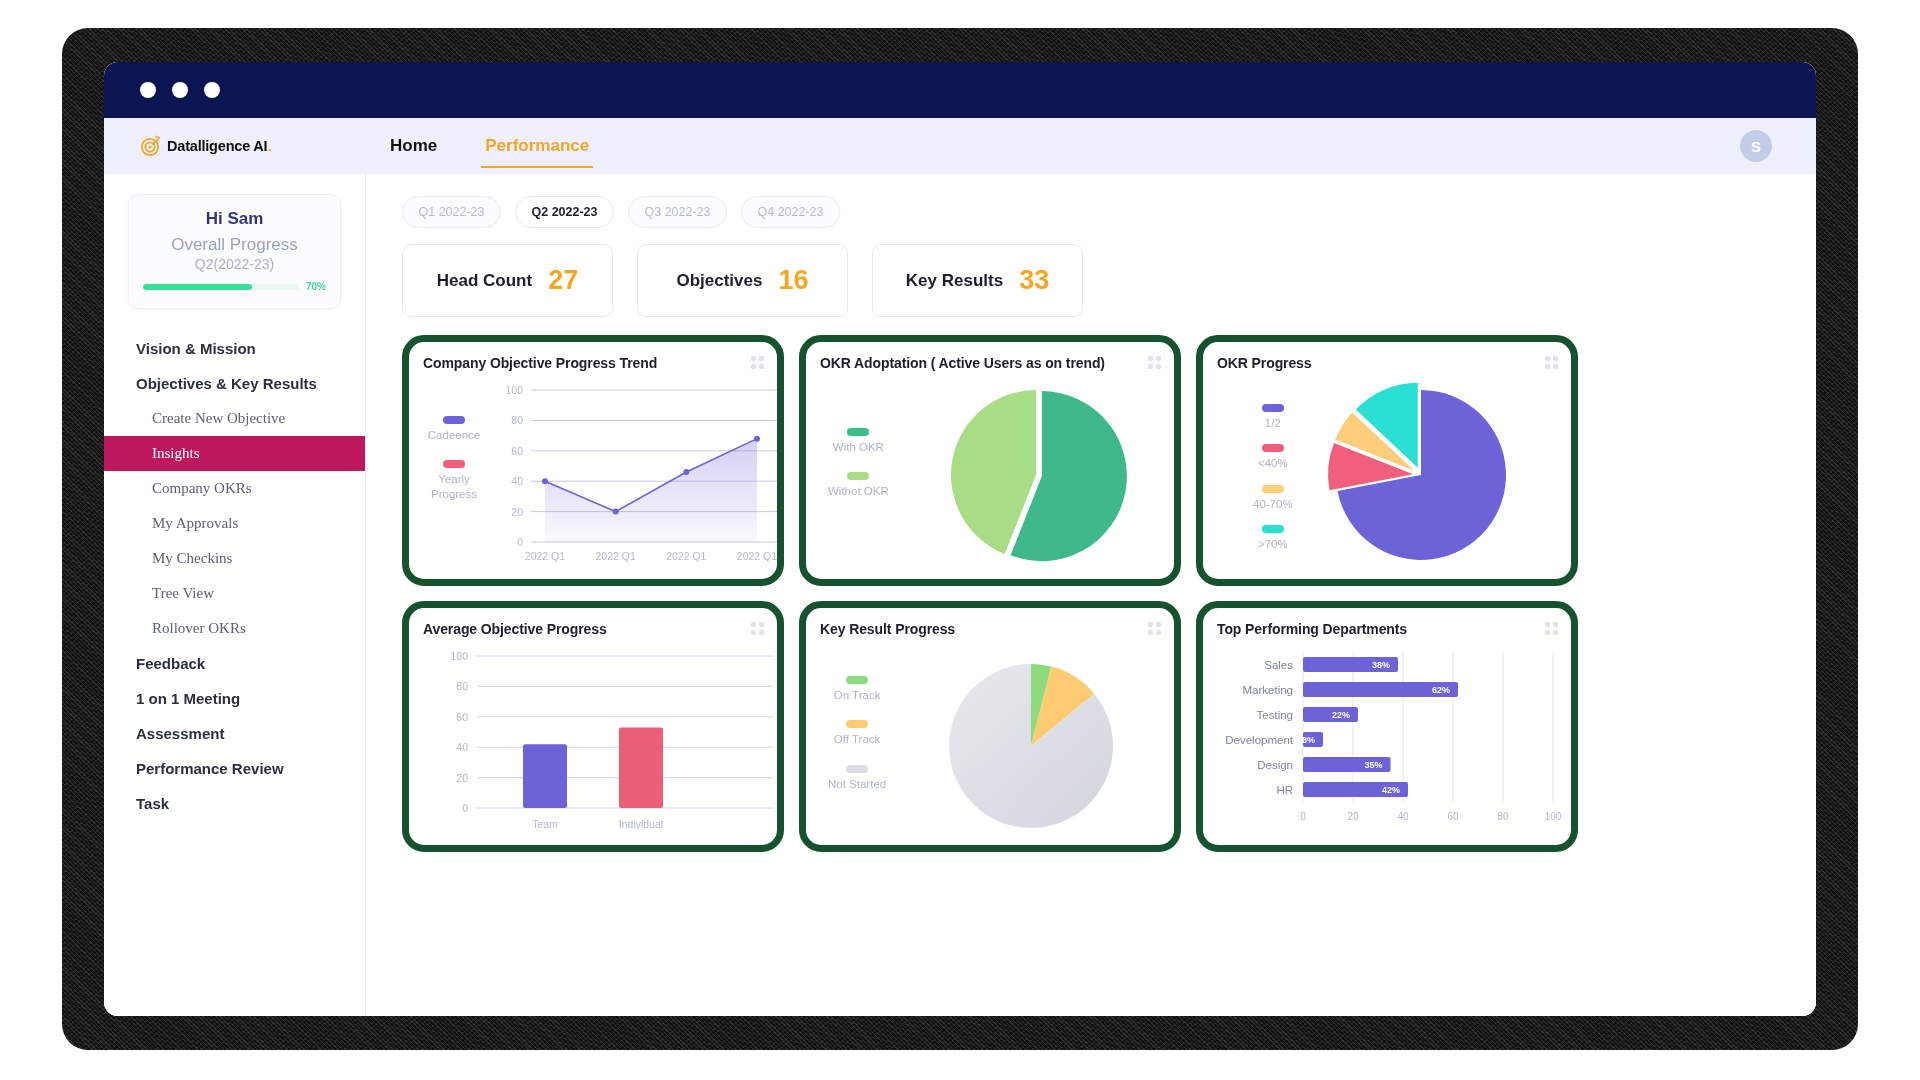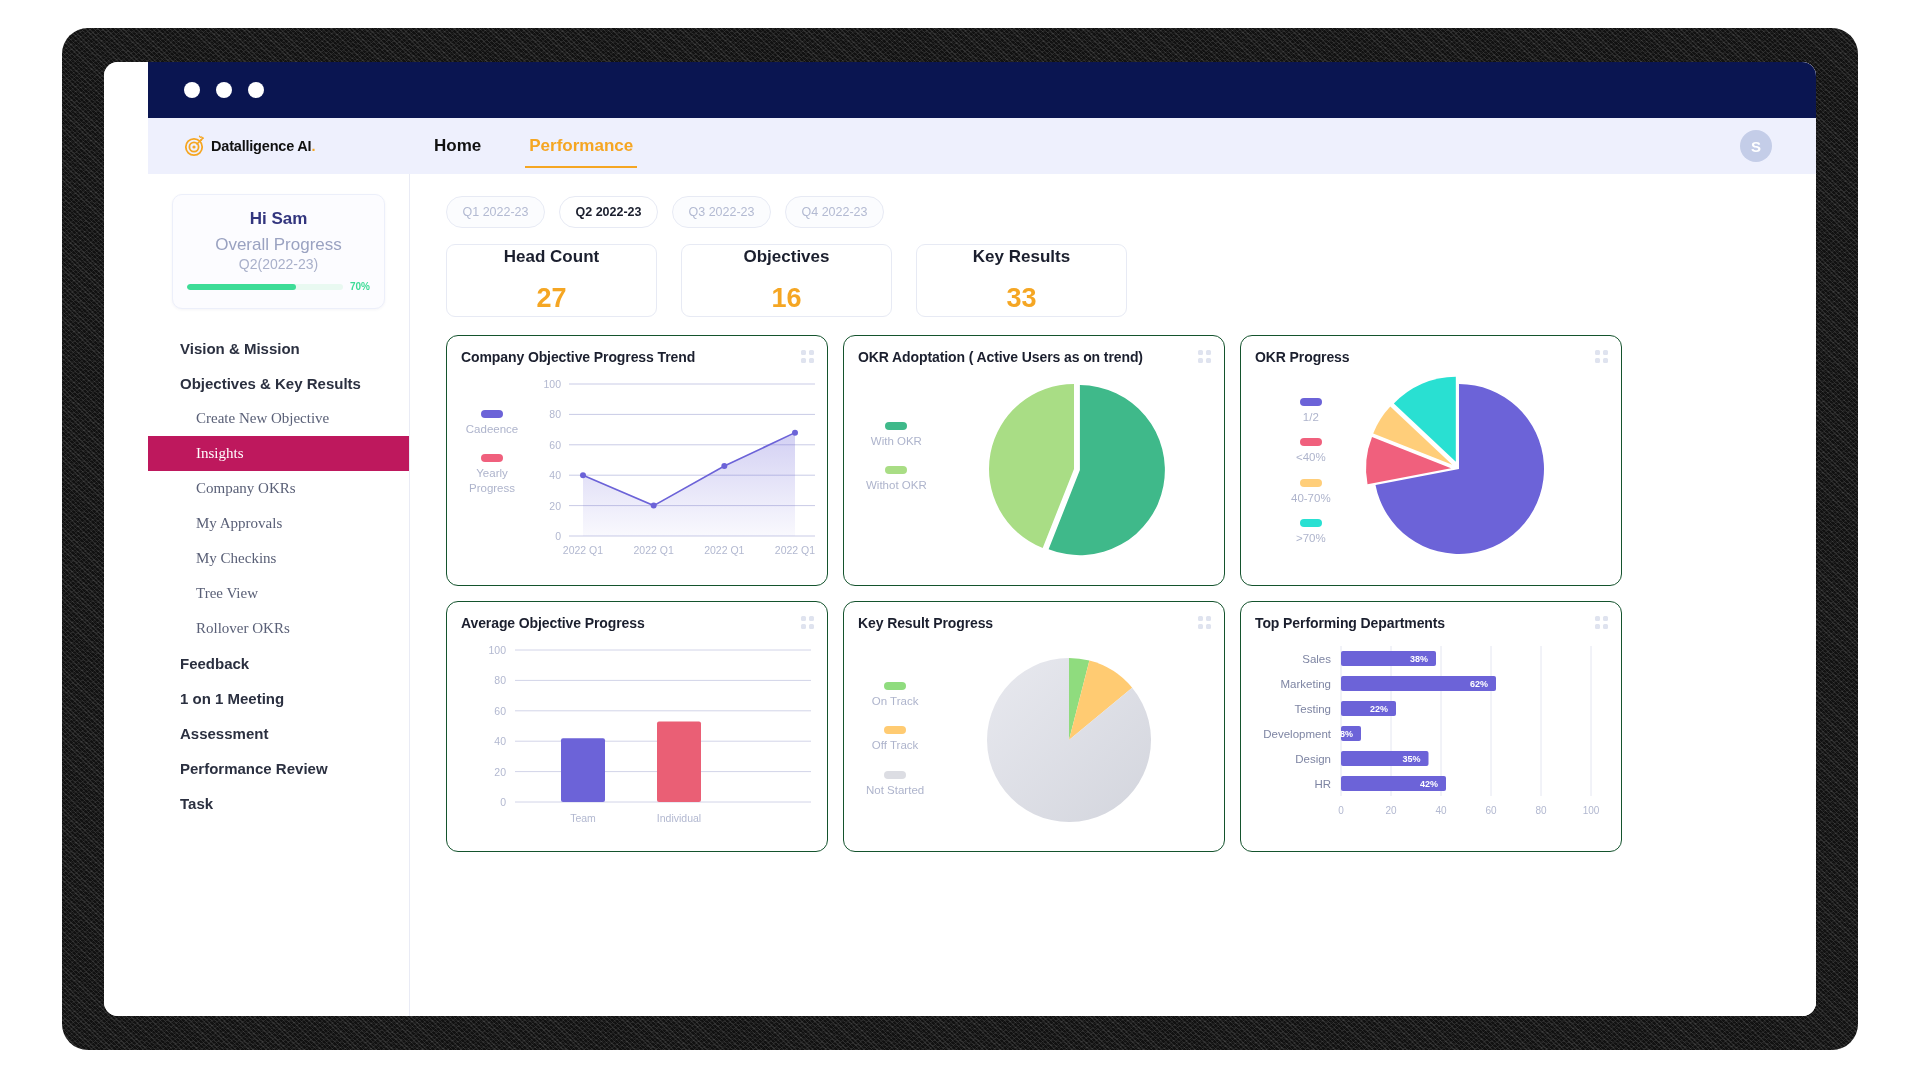--- a/index.html
+++ b/index.html
@@ -41,21 +41,20 @@
   
   #app {
     position: absolute;
     left: 104px; top: 62px;
     width: 1712px; height: 954px;
     border-radius: 14px;
     overflow: hidden;
     background: #ffffff;
     display: flex;
     flex-direction: column;
-    padding-left: 44px;
   }
 
   
   .titlebar {
     height: 56px;
     background: #0a1551;
     display: flex;
     align-items: center;
     padding-left: 36px;
     gap: 16px;
@@ -189,35 +188,34 @@
   .qtab.active { color: #1b1f2e; font-weight: 700; background: #ffffff; }
 
   .stat-row { display: flex; gap: 24px; margin-top: 16px; }
   .stat-card {
     width: 211px; height: 73px;
     border: 1px solid #e7eaf4;
     border-radius: 9px;
     background: #ffffff;
     display: flex; align-items: center; justify-content: center;
     gap: 16px;
-    flex-direction: column;
   }
   .stat-label { font-size: 17px; font-weight: 700; color: #1b1f2e; }
   .stat-value { font-size: 27px; font-weight: 700; color: #f5a623; }
 
   .card-grid {
     display: grid;
     grid-template-columns: repeat(3, 382px);
     grid-auto-rows: 251px;
     gap: 15px;
     margin-top: 18px;
   }
   .chart-card {
-    border: 1px solid #14532d;
-    border-radius: 12px;
+    border: 7px solid #14532d;
+    border-radius: 22px;
     background: #ffffff;
     position: relative;
     padding: 13px 14px 10px 14px;
     overflow: hidden;
   }
   .chart-title {
     font-size: 14px;
     font-weight: 700;
     color: #1b1f2e;
     letter-spacing: -0.1px;
@@ -512,21 +510,21 @@
 
         <div class="chart-card">
           <div class="chart-title">Key Result Progress</div>
           <div class="grip">
               <i></i>
               <i></i>
               <i></i>
               <i></i>
             </div>
           <div class="chart-body">
-            <div class="legend-v" style="left:22px; top:42px;">
+            <div class="legend-v" style="left:22px; top:30px;">
               <div class="legend-item">
                 <span class="legend-swatch" style="background:#8fdc7e"></span>
                 <span class="legend-label">On Track</span>
               </div>
               <div class="legend-item">
                 <span class="legend-swatch" style="background:#ffcb72"></span>
                 <span class="legend-label">Off Track</span>
               </div>
               <div class="legend-item">
                 <span class="legend-swatch" style="background:#dcdde3"></span>

